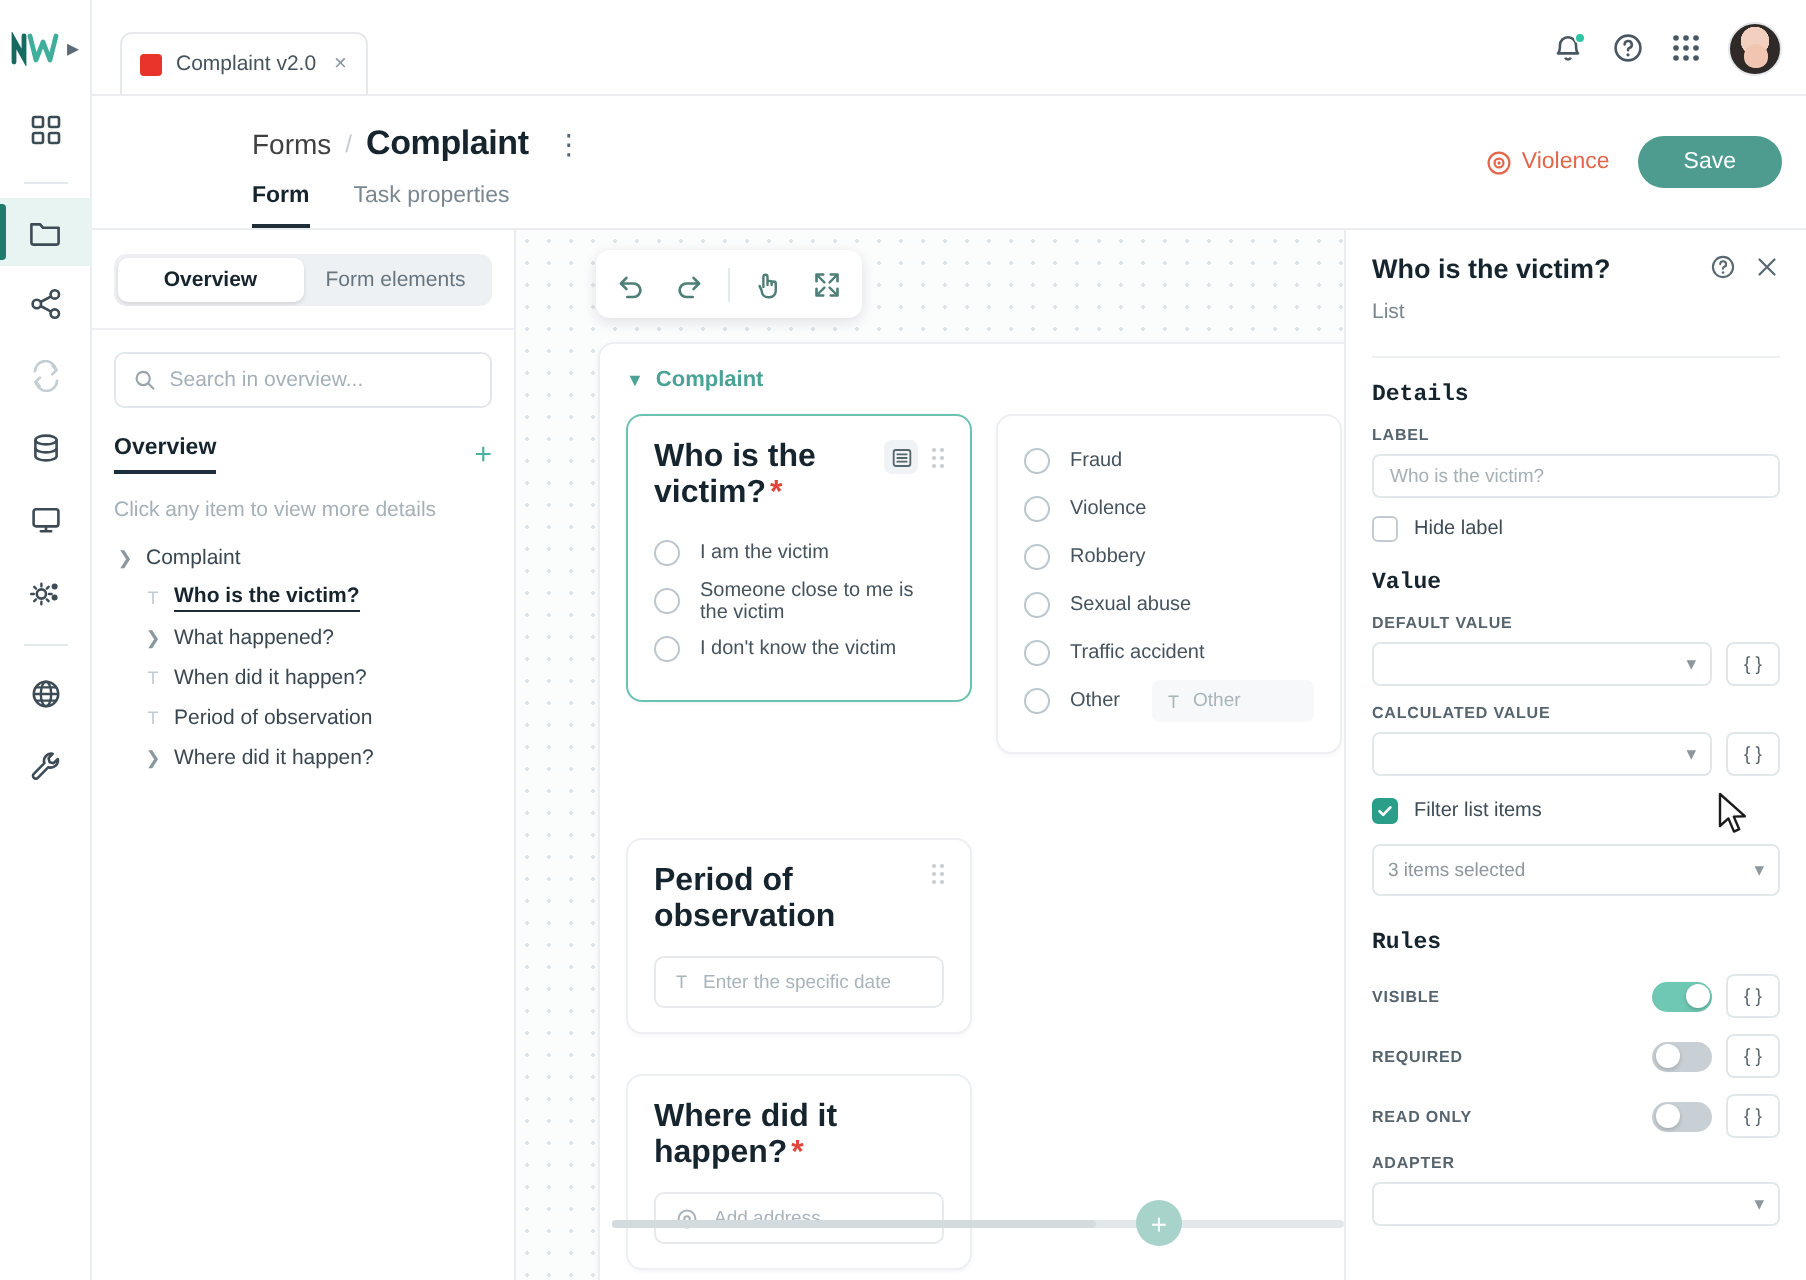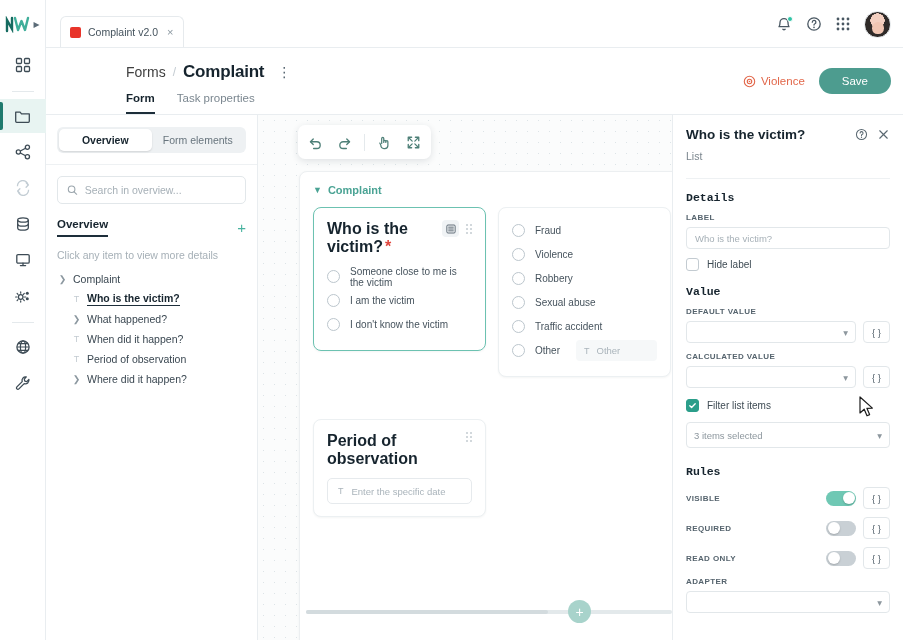--- a/index.html
+++ b/index.html
@@ -464,25 +464,25 @@
                         <i></i>
                         <i></i>
                         <i></i>
                         <i></i>
                         <i></i>
                       </span>
                   </div>
                 </div>
                 <div class="opt">
                   <span class="radio"></span>
+                  <span class="opt-label">I am the victim</span>
+                </div>
+                <div class="opt">
+                  <span class="radio"></span>
                   <span class="opt-label">Someone close to me is the victim</span>
-                </div>
-                <div class="opt">
-                  <span class="radio"></span>
-                  <span class="opt-label">I am the victim</span>
                 </div>
                 <div class="opt">
                   <span class="radio"></span>
                   <span class="opt-label">I don't know the victim</span>
                 </div>
               </div>
 
               <div class="fcard" style="margin-top:68px;">
                 <div class="fcard-head">
                   <div class="fcard-title">Period of observation</div>
@@ -496,20 +496,34 @@
                         <i></i>
                       </span>
                   </div>
                 </div>
                 <div class="field-input">
                   <span class="tico">T</span>
                   <span class="ph">Enter the specific date</span>
                 </div>
               </div>
 
+              <div class="fcard" style="margin-top:20px;">
+                <div class="fcard-head">
+                  <div class="fcard-title">
+                    <span>Where did it happen?</span><span class="req">*</span>
+                  </div>
+                </div>
+                <div class="field-input">
+                  <svg width="11" height="11" viewBox="0 0 12 12">
+                    <circle cx="6" cy="6" r="4.6" fill="none" stroke="#aab4bb" stroke-width="1.1"></circle>
+                    <circle cx="6" cy="6" r="1.5" fill="none" stroke="#aab4bb" stroke-width="1.1"></circle>
+                  </svg>
+                  <span class="ph">Add address</span>
+                </div>
+              </div>
             </div>
 
             <div class="col">
 
               <div class="fcard">
                 <div class="opt">
                   <span class="radio"></span>
                   <span class="opt-label">Fraud</span>
                 </div>
                 <div class="opt">

